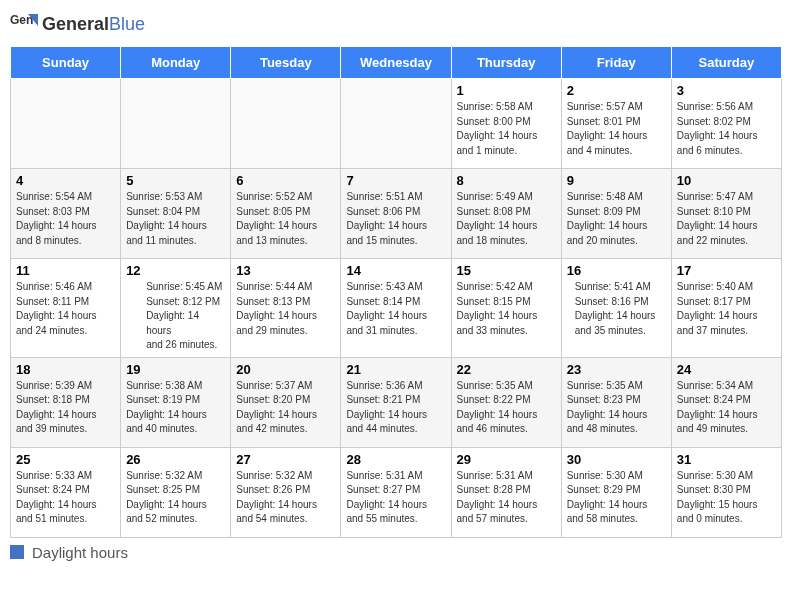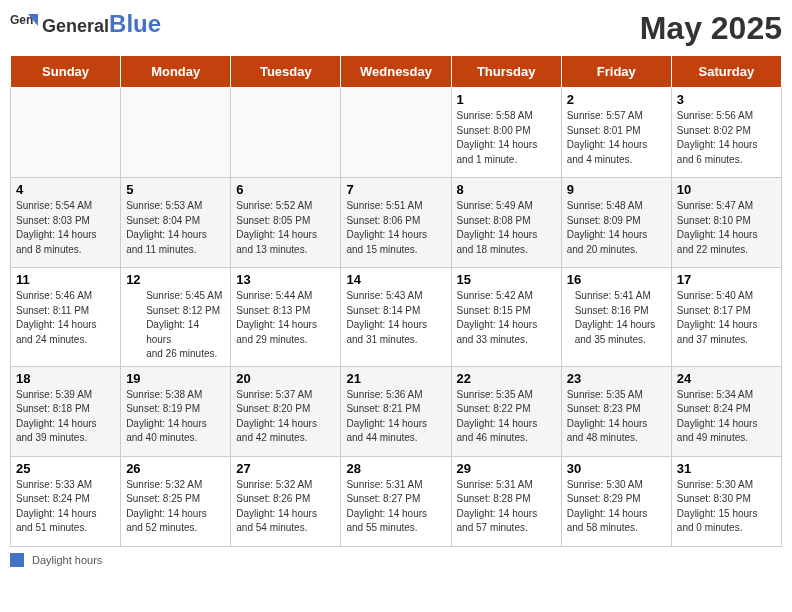--- a/index.html
+++ b/index.html
@@ -36,21 +36,21 @@
     .subtitle {
       font-size: 15px;
       color: #555;
     }
     table {
       width: 100%;
       border-collapse: collapse;
       table-layout: fixed;
     }
     .day-header {
-      background-color: #c2410c;
+      background-color: #3b82f6;
       color: #fff;
       font-weight: bold;
       text-align: center;
       padding: 8px 4px;
       font-size: 13px;
       border: 1px solid #fff;
     }
     td {
       border: 1px solid #ccc;
       vertical-align: top;
@@ -74,21 +74,21 @@
       background: #f9f9f9;
     }
     tr:nth-child(even) td:not(.day-header) {
       background: #f5f5f5;
     }
     .footer {
       display: flex;
       align-items: center;
       gap: 8px;
       margin-top: 6px;
-      font-size: 11px;
+      font-size: 15px;
       color: #555;
     }
     .legend-box {
       width: 14px;
       height: 14px;
       background: #4472c4;
       display: inline-block;
     }
   </style>
 </head>
@@ -96,26 +96,25 @@
 
 <div>
   <div class="header-area">
     <div class="logo">
       <svg class="logo-icon" viewBox="0 0 28 28" xmlns="http://www.w3.org/2000/svg">
         <text x="0" y="14" font-size="12" font-weight="bold" fill="#333">Gen</text>
         <polygon points="18,4 28,4 28,16" fill="#4472c4"></polygon>
       </svg>
       <div>
         <div>
-          <span style="font-size:18px;font-weight:bold;color:#333;">General</span><span style="font-size:24px;font-weight:bold;color:#4472c4;">Blue</span>
+          <span style="font-size:18px;font-weight:bold;color:#333;">General</span><span style="font-size:18px;font-weight:normal;color:#4472c4;">Blue</span>
         </div>
       </div>
     </div>
     <div class="title-area">
-      <div class="main-title">May 2025</div>
     </div>
   </div>
 
   <table>
     <thead>
       <tr>
         <th class="day-header">Sunday</th>
         <th class="day-header">Monday</th>
         <th class="day-header">Tuesday</th>
         <th class="day-header">Wednesday</th>

